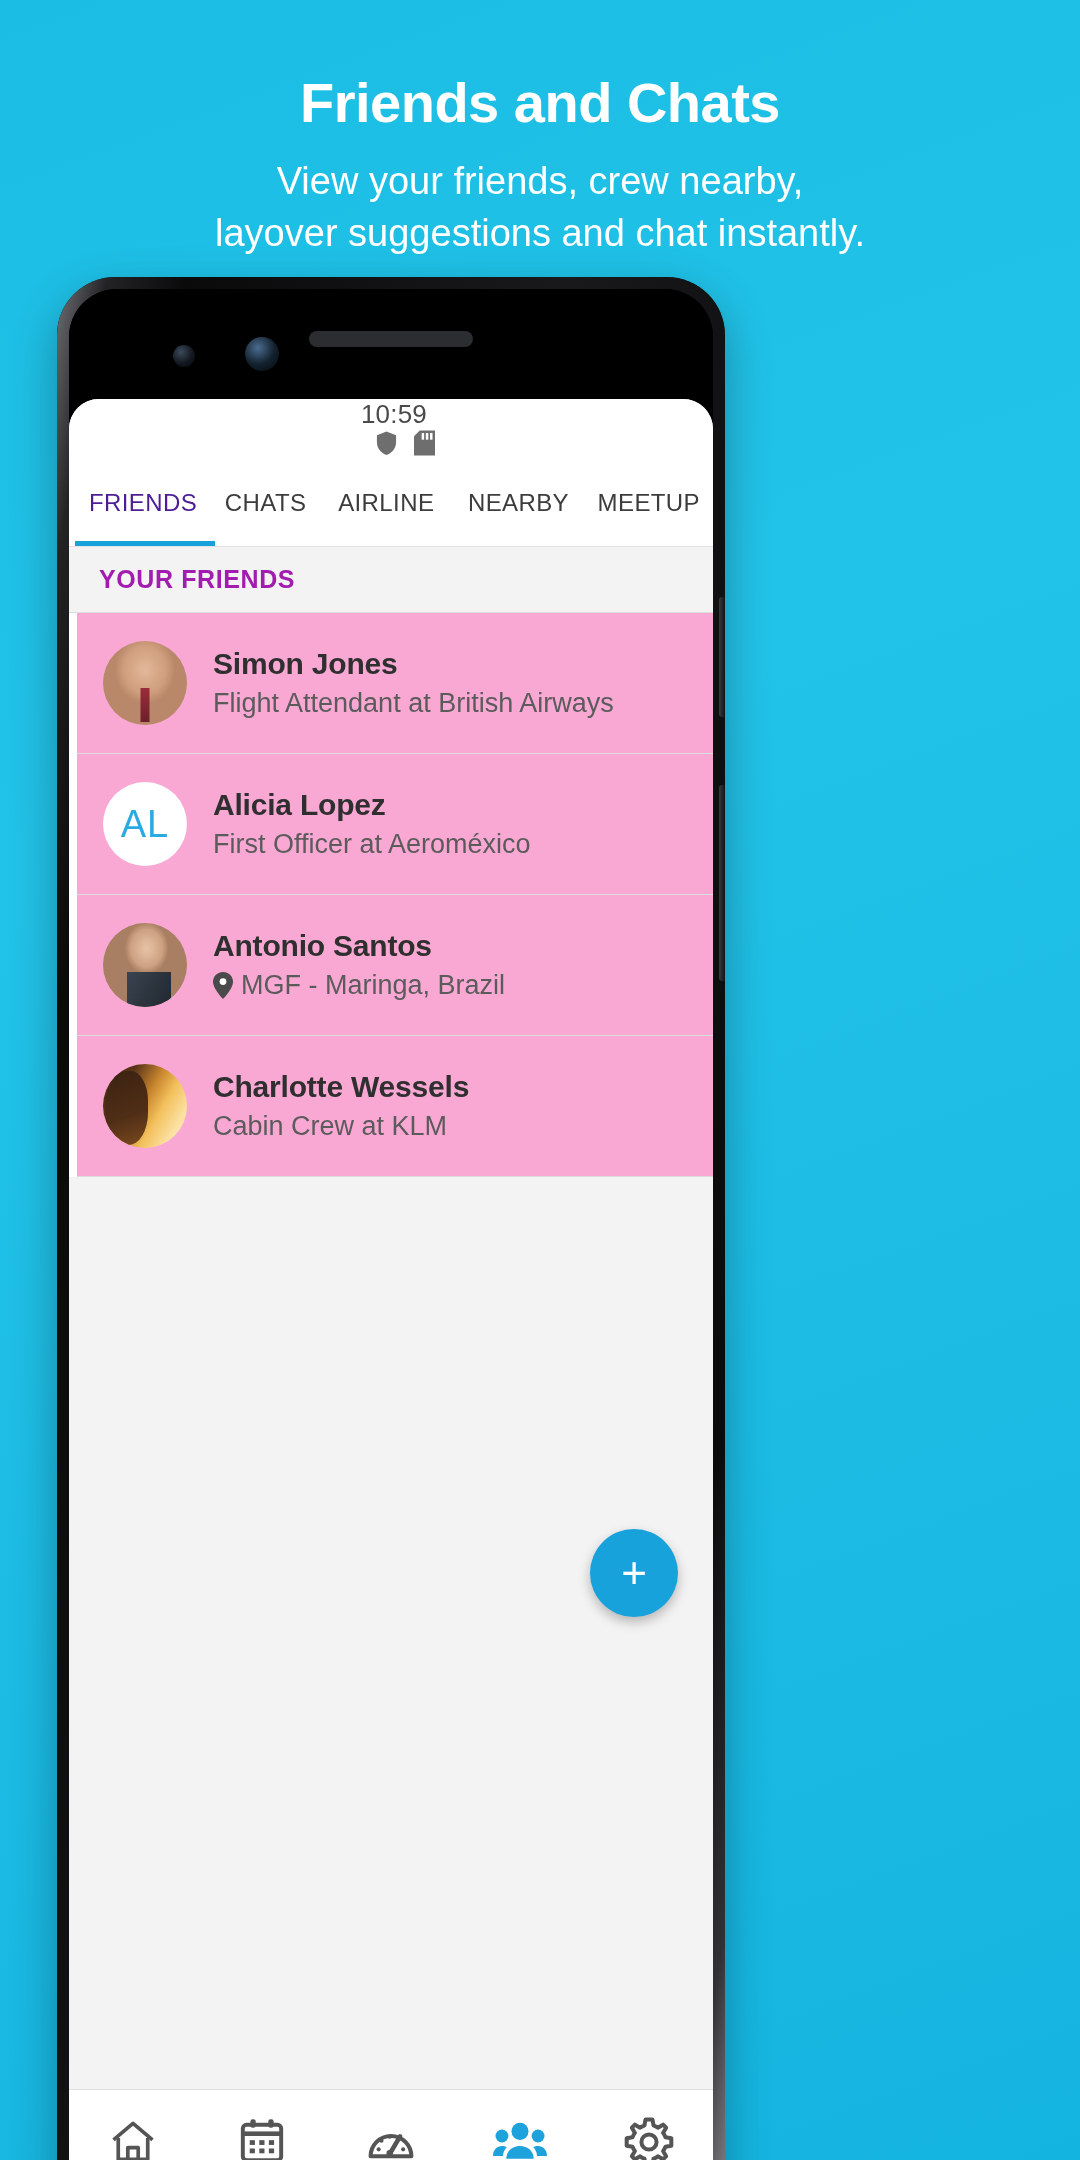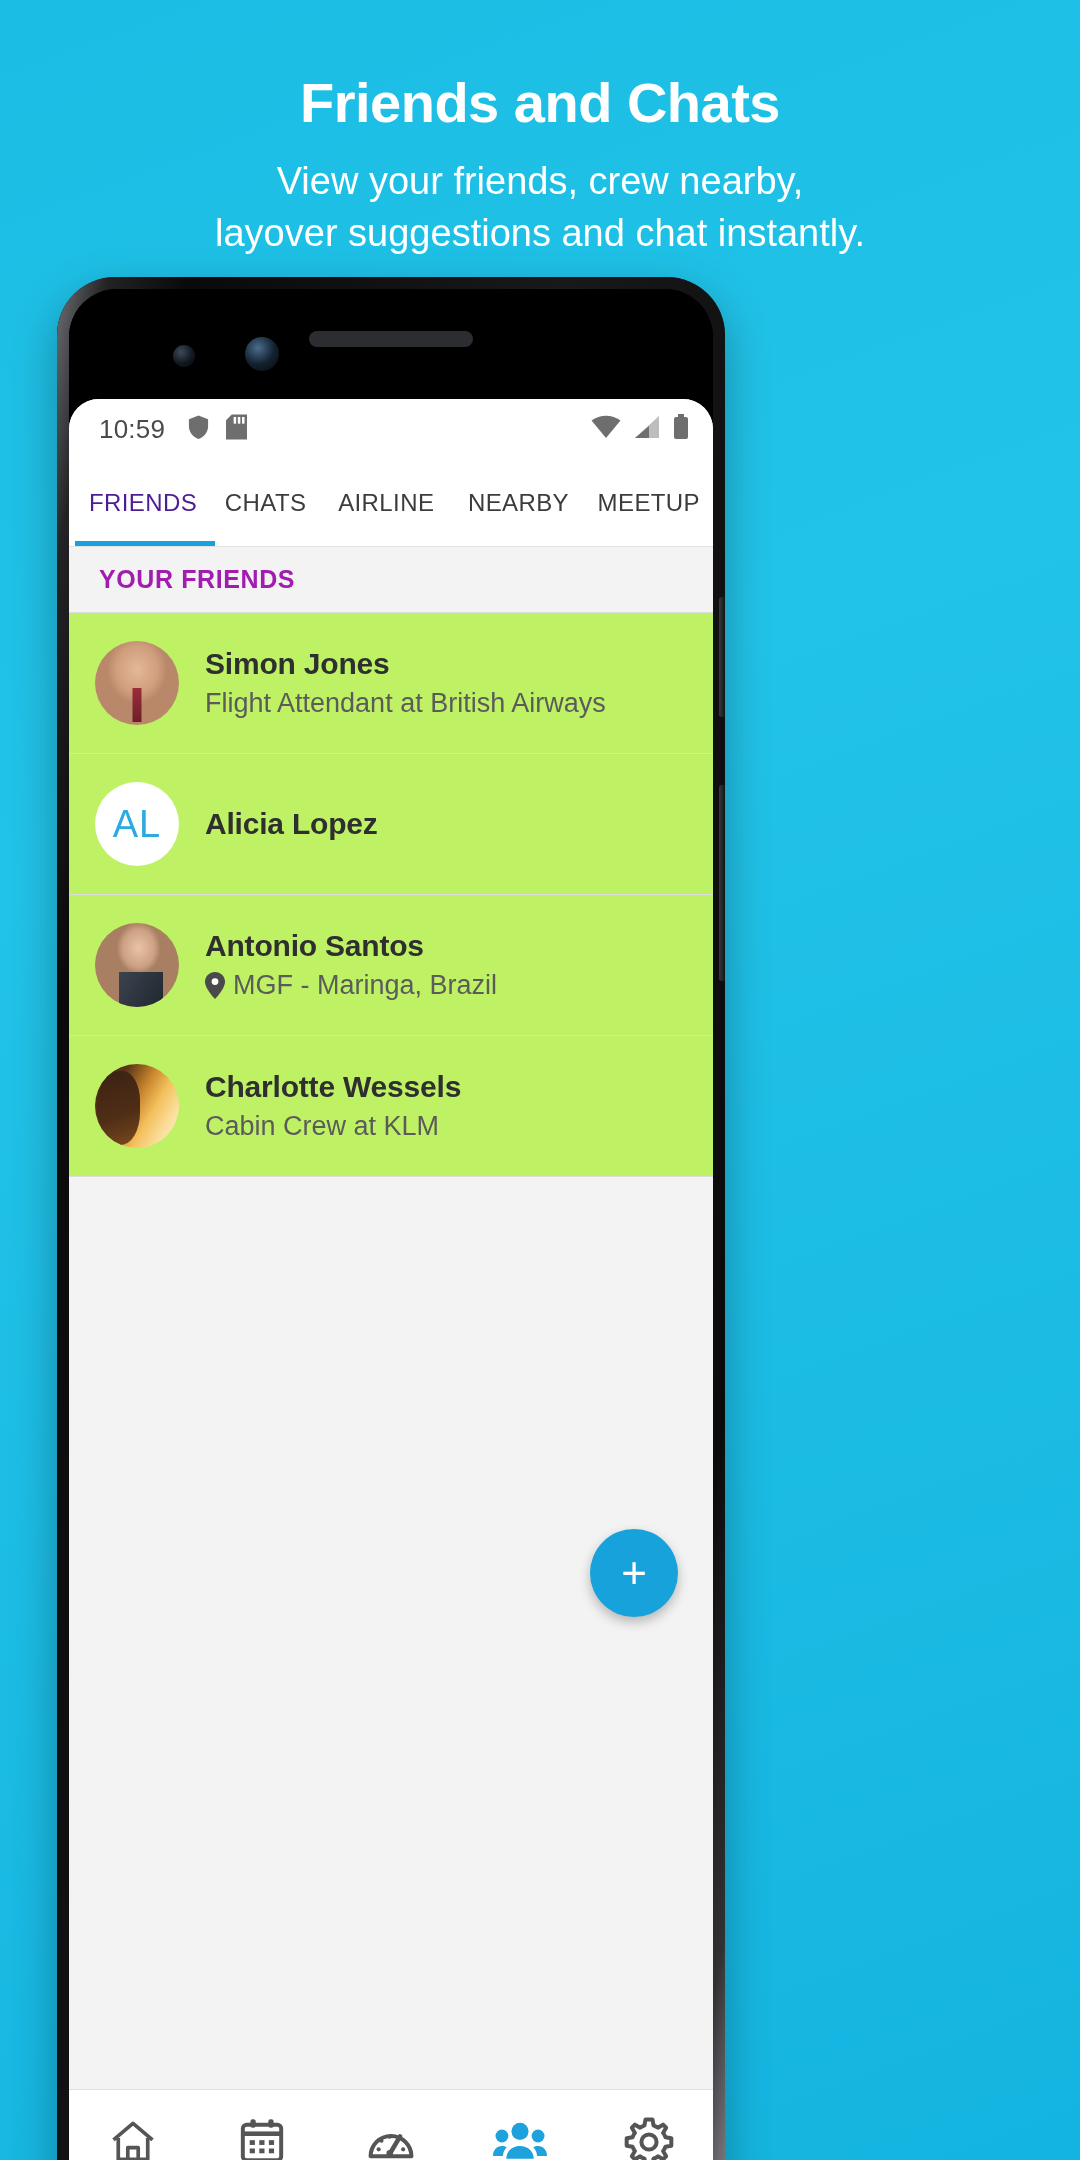--- a/index.html
+++ b/index.html
@@ -91,20 +91,21 @@
     overflow: hidden;
   }
 
   
   .statusbar {
     height: 60px;
     background: #ffffff;
     display: flex;
     align-items: center;
     padding: 0 24px 0 30px;
+    flex-direction: column;
   }
   .sb-time { font-size: 26px; color: #4a4a4a; letter-spacing: .2px; }
   .sb-left-icons { display: flex; align-items: center; gap: 16px; margin-left: 22px; }
   .sb-spacer { flex: 1; }
   .sb-right-icons { display: flex; align-items: center; gap: 12px; }
 
   
   .tabbar {
     height: 88px;
     background: #ffffff;
@@ -148,21 +149,22 @@
   }
 
   
   .list { background: #ffffff; }
   .row {
     height: 141px;
     display: flex;
     align-items: center;
     padding: 0 22px 0 26px;
     border-bottom: 1px solid #dcdcdc;
-    background: #bef264;
+    background: #f9a8d4;
+    margin-left: 8px;
   }
   .avatar {
     width: 84px; height: 84px;
     border-radius: 50%;
     flex: 0 0 84px;
     overflow: hidden;
     position: relative;
   }
   .avatar.initials {
     background: #ffffff;
@@ -357,20 +359,23 @@
             </div>
           </div>
         </div>
 
         <div class="row">
           <div class="avatar initials">
             <span>AL</span>
           </div>
           <div class="row-text">
             <div class="row-name">Alicia Lopez</div>
+            <div class="row-sub">
+              <span>First Officer at Aeroméxico</span>
+            </div>
           </div>
         </div>
 
         <div class="row">
           <div class="avatar av-antonio"></div>
           <div class="row-text">
             <div class="row-name">Antonio Santos</div>
             <div class="row-sub">
               <span class="pin-icon">
                 <svg width="20" height="27" viewBox="0 0 20 27">

